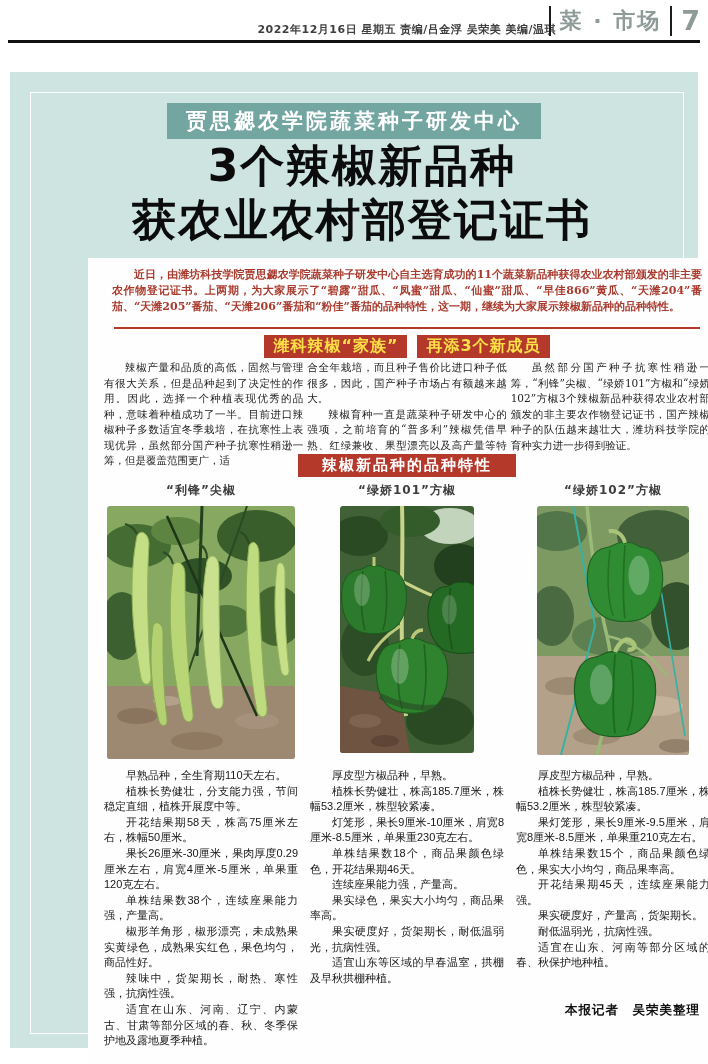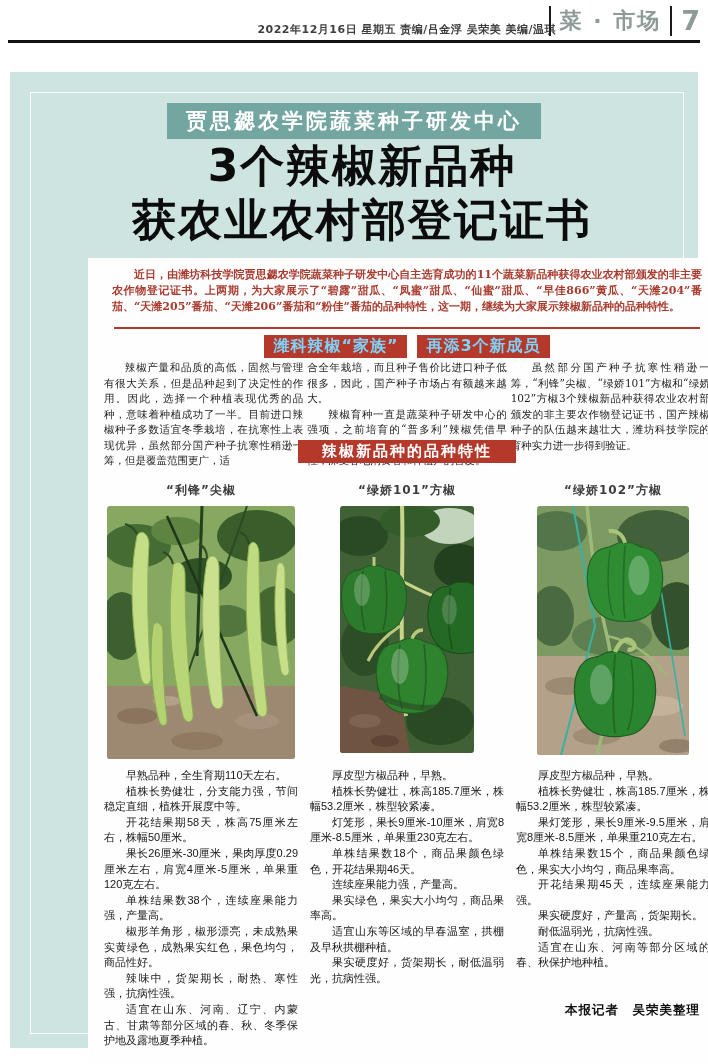--- a/index.html
+++ b/index.html
@@ -27,29 +27,29 @@
 
   
   .panel{position:absolute;left:40px;top:258px;width:638px;height:968px;background:#fefefe;overflow:hidden;margin-left:48px;}
 
   .intro{position:absolute;top:9px;left:24px;width:590px;color:#a93b2e;font-size:11px;
          line-height:16px;text-align:justify;text-indent:2em;font-weight:600;
          font-family:"DejaVu Serif","Liberation Serif",serif;}
   .red-rule{position:absolute;top:69px;left:26px;width:586px;height:2px;background:#b5392b;}
 
   .badges{position:absolute;top:77px;left:0;width:638px;display:flex;justify-content:center;gap:10px;}
-  .badge{background:#b5392b;color:#7dd3fc;font-size:16px;font-weight:bold;padding:1px 9px;letter-spacing:1px;}
+  .badge{background:#b5392b;color:#fde047;font-size:16px;font-weight:bold;padding:1px 9px;letter-spacing:1px;}
 
   .family{position:absolute;top:102px;left:16px;width:606px;display:grid;
           grid-template-columns:1fr 1fr 1fr;column-gap:4px;
           font-size:10.5px;line-height:15.5px;text-align:justify;color:#1c1c1c;
           font-family:"DejaVu Serif","Liberation Serif",serif;}
   .family p{margin:0;text-indent:2em;}
 
-  .banner{position:absolute;top:182px;left:50%;transform:translateX(-50%);
+  .banner{position:absolute;top:196px;left:50%;transform:translateX(-50%);
           background:#b5392b;color:#fff;font-size:15px;font-weight:bold;
           padding:2px 24px;letter-spacing:2px;white-space:nowrap;}
 
   .varieties{position:absolute;top:221px;left:16px;width:606px;display:grid;
              grid-template-columns:1fr 1fr 1fr;column-gap:12px;}
   .variety{display:flex;flex-direction:column;align-items:center;}
   .v-caption{font-size:12px;font-weight:bold;color:#3d3d3d;margin:3px 0 7px;letter-spacing:1px;}
   .photo-box{height:262px;display:flex;align-items:flex-start;justify-content:center;width:100%;}
   .v-photo{display:block;border-radius:3px;}
   .v-text{width:100%;font-size:11px;line-height:15.6px;text-align:justify;color:#161616;
@@ -192,22 +192,22 @@
             <path d="M40,190 C60,200 80,205 110,200" stroke="#2a4a24" stroke-width="6" fill="none" opacity="0.6"></path>
           </svg>
         </div>
         <div class="v-text">
           <p>厚皮型方椒品种，早熟。</p>
           <p>植株长势健壮，株高185.7厘米，株幅53.2厘米，株型较紧凑。</p>
           <p>灯笼形，果长9厘米-10厘米，肩宽8厘米-8.5厘米，单果重230克左右。</p>
           <p>单株结果数18个，商品果颜色绿色，开花结果期46天。</p>
           <p>连续座果能力强，产量高。</p>
           <p>果实绿色，果实大小均匀，商品果率高。</p>
+          <p>果实硬度好，货架期长，耐低温弱光，抗病性强。</p>
           <p>适宜山东等区域的早春温室，拱棚及早秋拱棚种植。</p>
-          <p>果实硬度好，货架期长，耐低温弱光，抗病性强。</p>
         </div>
       </div>
 
       <div class="variety">
         <div class="v-caption">“绿娇102”方椒</div>
         <div class="photo-box">
           <svg class="v-photo" width="152" height="249" viewBox="0 0 152 249" xmlns="http://www.w3.org/2000/svg">
             <rect width="152" height="249" fill="#7d9a63"></rect>
             <ellipse cx="20" cy="25" rx="30" ry="20" fill="#53754a"></ellipse>
             <ellipse cx="120" cy="30" rx="40" ry="26" fill="#42603a"></ellipse>

